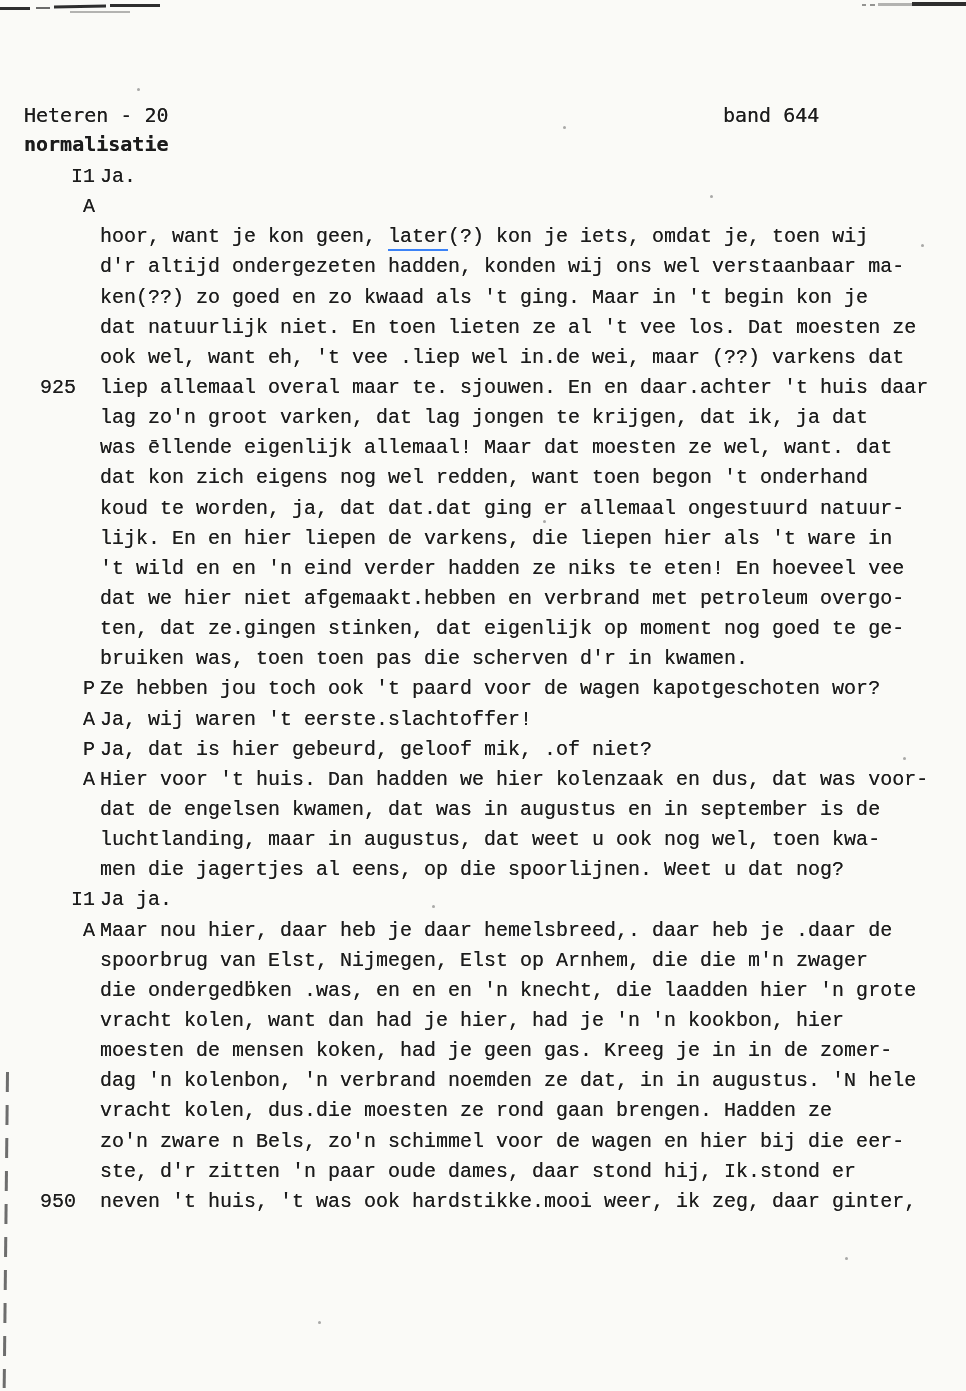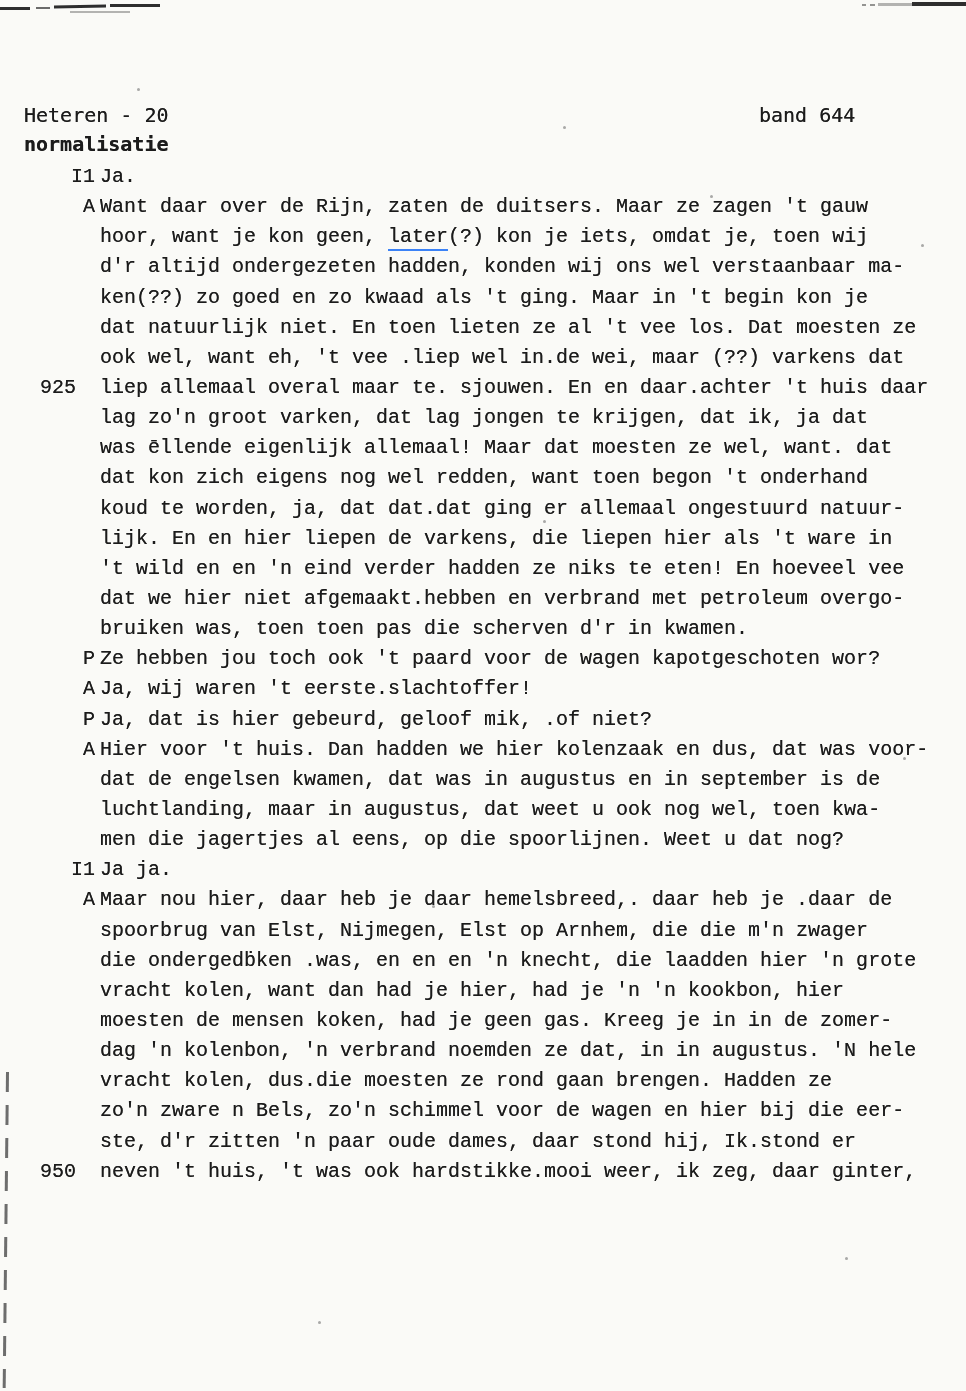--- a/index.html
+++ b/index.html
@@ -9,21 +9,21 @@
     background:#fafaf7;
     overflow:hidden;
     font-family:"DejaVu Sans Mono","Liberation Mono",monospace;
     color:#1b1b1b;
   }
   .typed{ text-shadow:0 0 0.6px rgba(20,20,20,0.75); }
   
   .hdr-item{ position:absolute; font-size:20px; line-height:24px; white-space:pre; }
   .hdr-title{ left:24px; top:103px; }
   .hdr-sub{ left:24px; top:132px;font-weight:bold; }
-  .hdr-band{ left:723px; top:103px;margin-left:36px; }
+  .hdr-band{ left:723px; top:103px; }
   
   .transcript{ position:absolute; left:0; top:162px; width:966px; }
   .line{
     position:relative;
     height:30.15px; line-height:30.15px;
     padding-left:100px;
     font-size:20px; white-space:pre;font-family:Liberation Mono, monospace;
   }
   .spk{ position:absolute; left:0; top:0; width:95px; text-align:right; }
   .num{ position:absolute; left:40px; top:0; }
@@ -69,34 +69,35 @@
     <div class="dot" style="left:318px;top:1321px;"></div>
     <div class="dot" style="left:845px;top:1257px;"></div>
   </div>
 
   <div class="hdr-item hdr-title typed">Heteren - 20</div>
   <div class="hdr-item hdr-band typed">band 644</div>
   <div class="hdr-item hdr-sub typed">normalisatie</div>
 
   <div class="transcript typed">
       <div class="line"><span class="spk">I1</span><span>Ja.</span></div>
-      <div class="line"><span class="spk">A</span><span>Want daar over de Rijn, zaten de duitsers. Maar ze zagen 't gauw</span></div>
+      <div class="line"><span class="spk">A</span></div>
       <div class="line"><span><span>hoor, want je kon geen, </span><span class="u">later</span><span>(?) kon je iets, omdat je, toen wij</span></span></div>
       <div class="line"><span>d'r altijd ondergezeten hadden, konden wij ons wel verstaanbaar ma-</span></div>
       <div class="line"><span>ken(??) zo goed en zo kwaad als 't ging. Maar in 't begin kon je</span></div>
       <div class="line"><span>dat natuurlijk niet. En toen lieten ze al 't vee los. Dat moesten ze</span></div>
       <div class="line"><span>ook wel, want eh, 't vee .liep wel in.de wei, maar (??) varkens dat</span></div>
       <div class="line"><span class="num">925</span><span>liep allemaal overal maar te. sjouwen. En en daar.achter 't huis daar</span></div>
       <div class="line"><span>lag zo'n groot varken, dat lag jongen te krijgen, dat ik, ja dat</span></div>
       <div class="line"><span>was ēllende eigenlijk allemaal! Maar dat moesten ze wel, want. dat</span></div>
       <div class="line"><span>dat kon zich eigens nog wel redden, want toen begon 't onderhand</span></div>
       <div class="line"><span>koud te worden, ja, dat dat.dat ging er allemaal ongestuurd natuur-</span></div>
       <div class="line"><span>lijk. En en hier liepen de varkens, die liepen hier als 't ware in</span></div>
       <div class="line"><span>'t wild en en 'n eind verder hadden ze niks te eten! En hoeveel vee</span></div>
       <div class="line"><span>dat we hier niet afgemaakt.hebben en verbrand met petroleum overgo-</span></div>
+      <div class="line"><span>ten, dat ze.gingen stinken, dat eigenlijk op moment nog goed te ge-</span></div>
       <div class="line"><span>bruiken was, toen toen pas die scherven d'r in kwamen.</span></div>
       <div class="line"><span class="spk">P</span><span>Ze hebben jou toch ook 't paard voor de wagen kapotgeschoten wor?</span></div>
       <div class="line"><span class="spk">A</span><span>Ja, wij waren 't eerste.slachtoffer!</span></div>
       <div class="line"><span class="spk">P</span><span>Ja, dat is hier gebeurd, geloof mik, .of niet?</span></div>
       <div class="line"><span class="spk">A</span><span>Hier voor 't huis. Dan hadden we hier kolenzaak en dus, dat was voor-</span></div>
       <div class="line"><span>dat de engelsen kwamen, dat was in augustus en in september is de</span></div>
       <div class="line"><span>luchtlanding, maar in augustus, dat weet u ook nog wel, toen kwa-</span></div>
       <div class="line"><span>men die jagertjes al eens, op die spoorlijnen. Weet u dat nog?</span></div>
       <div class="line"><span class="spk">I1</span><span>Ja ja.</span></div>
       <div class="line"><span class="spk">A</span><span>Maar nou hier, daar heb je daar hemelsbreed,. daar heb je .daar de</span></div>

